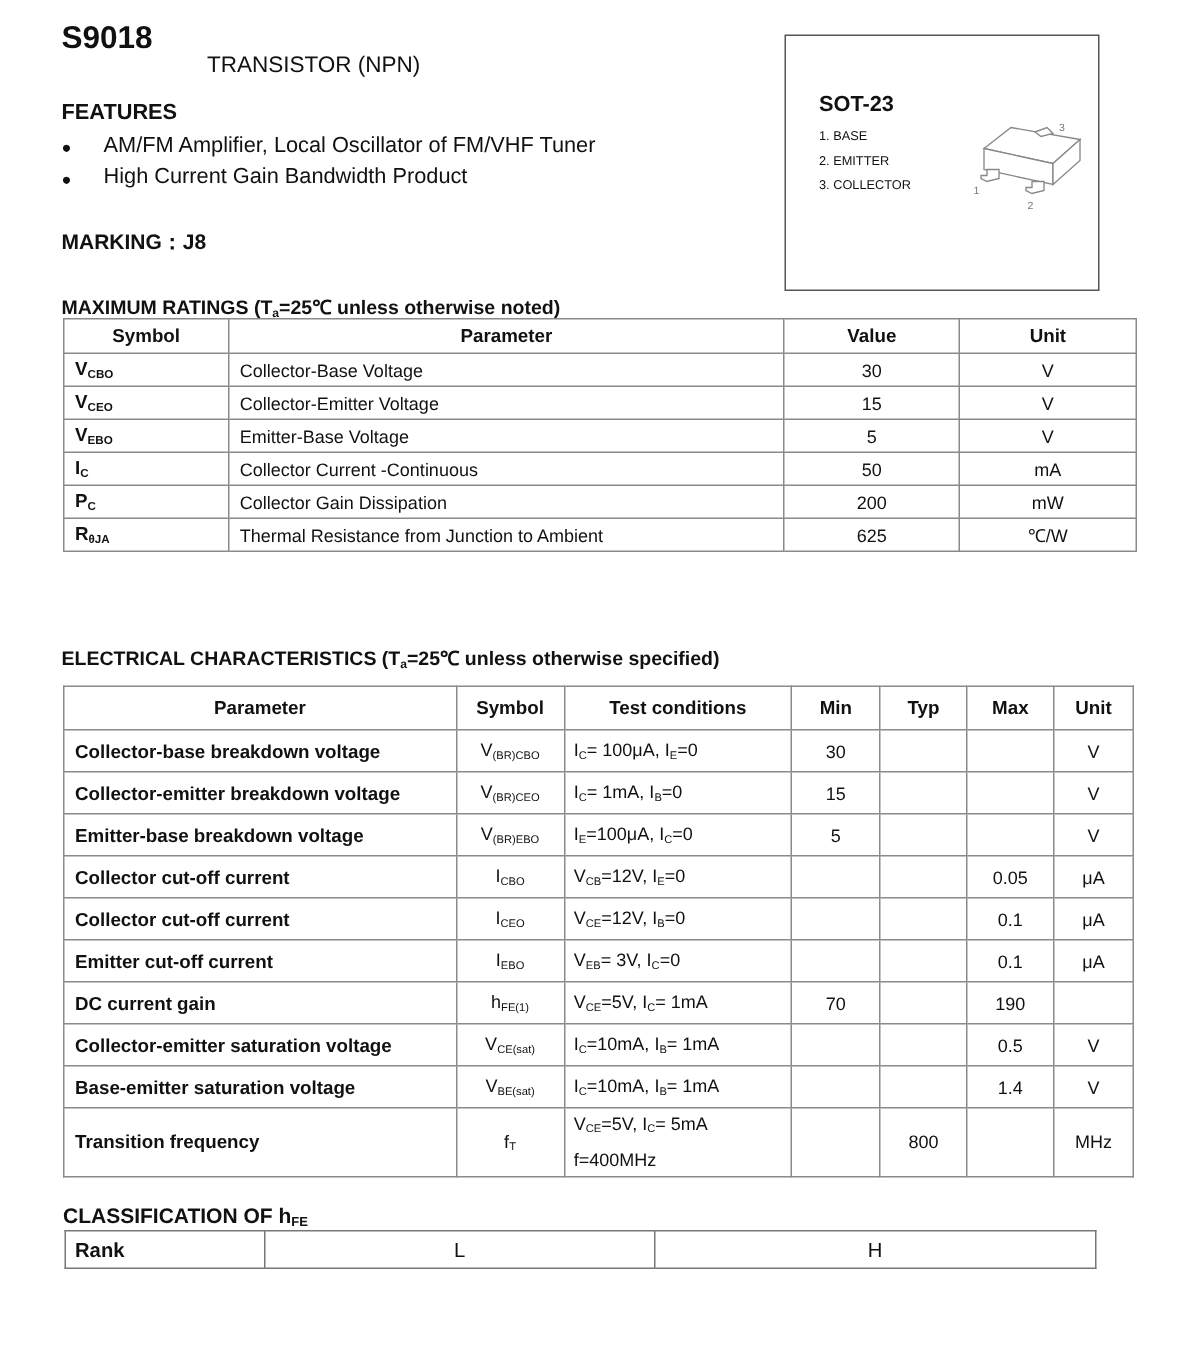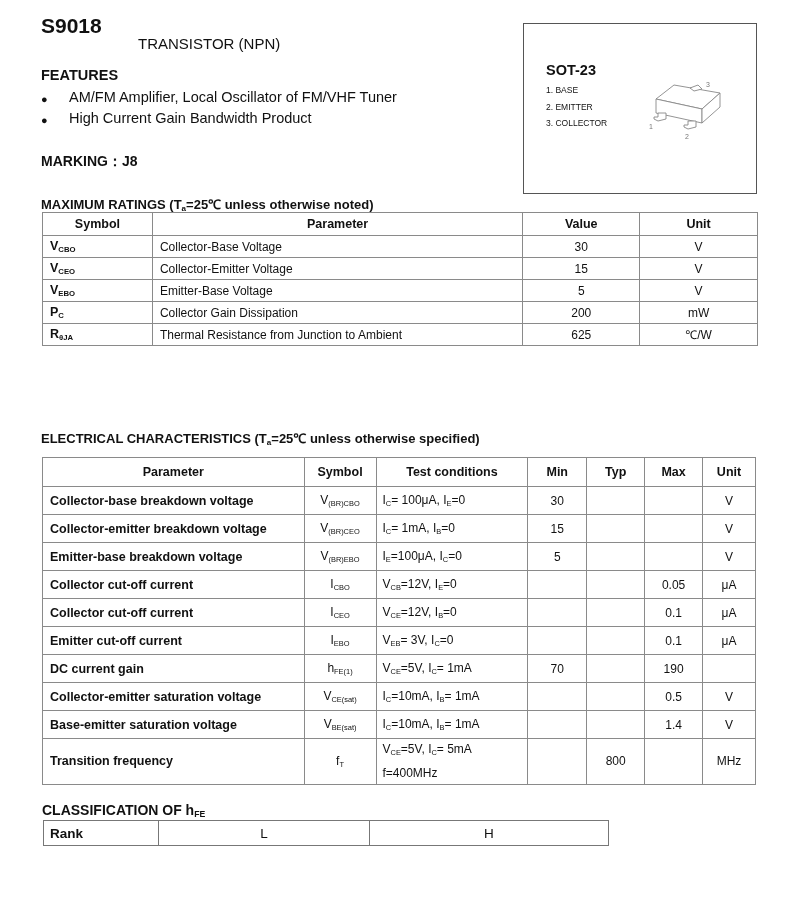--- a/index.html
+++ b/index.html
@@ -8,21 +8,21 @@
     font-family: "Liberation Sans", sans-serif; color: #111;
   }
   .abs { position: absolute; }
   .part { left: 41px; top: 14px; font-size: 21px; font-weight: bold; }
   .subtitle { left: 138px; top: 35px; font-size: 15px; }
   .features-h { left: 41px; top: 67px; font-size: 14.5px; font-weight: bold; }
   .bullet { left: 41px; font-size: 14.5px; display: flex; }
   .bullet .dot { width: 28px; font-size: 11px; line-height: 20px; }
   .marking { left: 41px; top: 153px; font-size: 14px; font-weight: bold; }
 
-  .pkg-box { left: 523px; top: 23px; width: 234px; height: 171px; border: 1px solid #555; box-sizing: border-box; }
+  .pkg-box { left: 523px; top: 23px; width: 210px; height: 171px; border: 1px solid #555; box-sizing: border-box; }
   .pkg-title { left: 22px; top: 38px; font-size: 14.5px; font-weight: bold; position: absolute; }
   .pkg-pin { left: 22px; font-size: 8.5px; position: absolute; }
   .pkg-svg { position: absolute; left: 120px; top: 55px; }
 
   .section-h { font-size: 13px; font-weight: bold; }
   .section-h sub, .cell sub { font-size: 0.62em; vertical-align: -0.25em; }
 
   table { border-collapse: collapse; position: absolute; }
   td, th { border: 1.5px solid #8a8a8a; padding: 0; font-size: 12px; }
   .mr { left: 42px; top: 212px; width: 716px; }
@@ -36,21 +36,21 @@
   .ec th { height: 28px; font-weight: bold; font-size: 12.5px; }
   .ec td { height: 27px; }
   .ec td.param { font-weight: bold; padding-left: 7px; font-size: 12.5px; }
   .ec td.sym { text-align: center; }
   .ec td.cond { padding-left: 6px; }
   .ec td.ctr { text-align: center; }
   .ec tr.tall td { height: 42px; }
   .cond-line { line-height: 21px; }
 
   .cls-h { left: 42px; top: 802px; font-size: 14px; font-weight: bold; }
-  .cls { left: 43px; top: 820px; width: 566px; }
+  .cls { left: 43px; top: 820px; width: 688px; }
   .cls td { height: 24px; font-size: 13.5px; border-color: #777; }
   .cls td.lbl { font-weight: bold; padding-left: 6px; width: 130px; }
   .cls td.ctr { text-align: center; }
 </style>
 </head>
 <body>
 
 <div class="abs part">S9018</div>
 <div class="abs subtitle">TRANSISTOR (NPN)</div>
 
@@ -115,20 +115,26 @@
     <td class="sym cell"><span>V</span><sub>CEO</sub></td>
     <td class="par">Collector-Emitter Voltage</td>
     <td class="ctr">15</td>
     <td class="ctr">V</td>
   </tr>
   <tr>
     <td class="sym cell"><span>V</span><sub>EBO</sub></td>
     <td class="par">Emitter-Base Voltage</td>
     <td class="ctr">5</td>
     <td class="ctr">V</td>
+  </tr>
+  <tr>
+    <td class="sym cell"><span>I</span><sub>C</sub></td>
+    <td class="par">Collector Current -Continuous</td>
+    <td class="ctr">50</td>
+    <td class="ctr">mA</td>
   </tr>
   <tr>
     <td class="sym cell"><span>P</span><sub>C</sub></td>
     <td class="par">Collector Gain Dissipation</td>
     <td class="ctr">200</td>
     <td class="ctr">mW</td>
   </tr>
   <tr>
     <td class="sym cell"><span>R</span><sub>θJA</sub></td>
     <td class="par">Thermal Resistance from Junction to Ambient</td>

